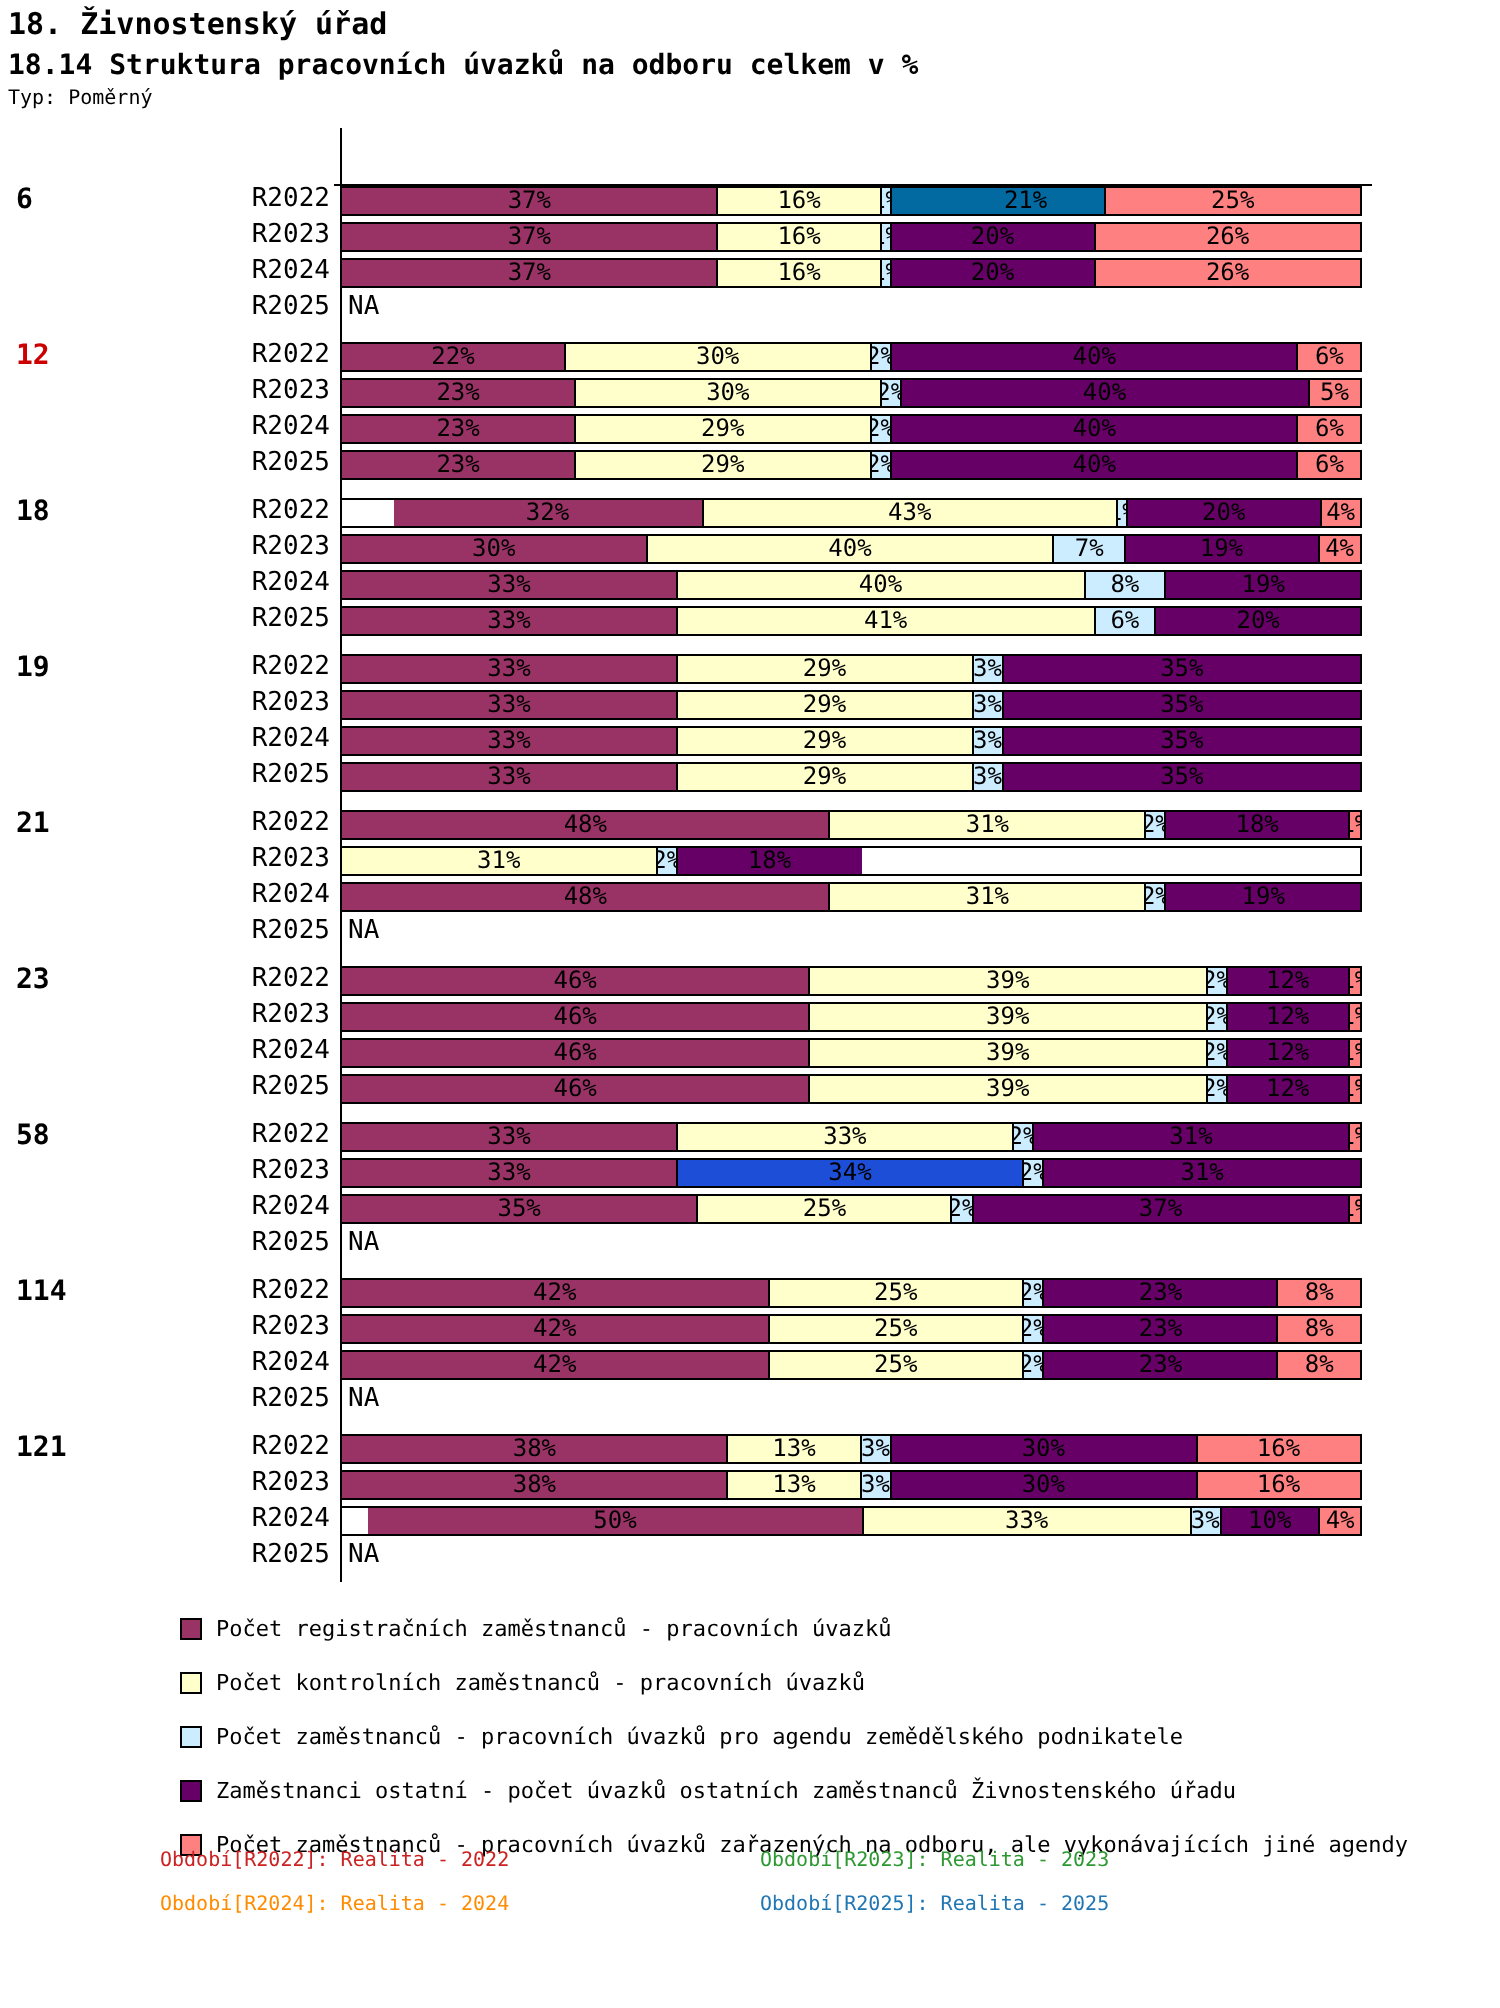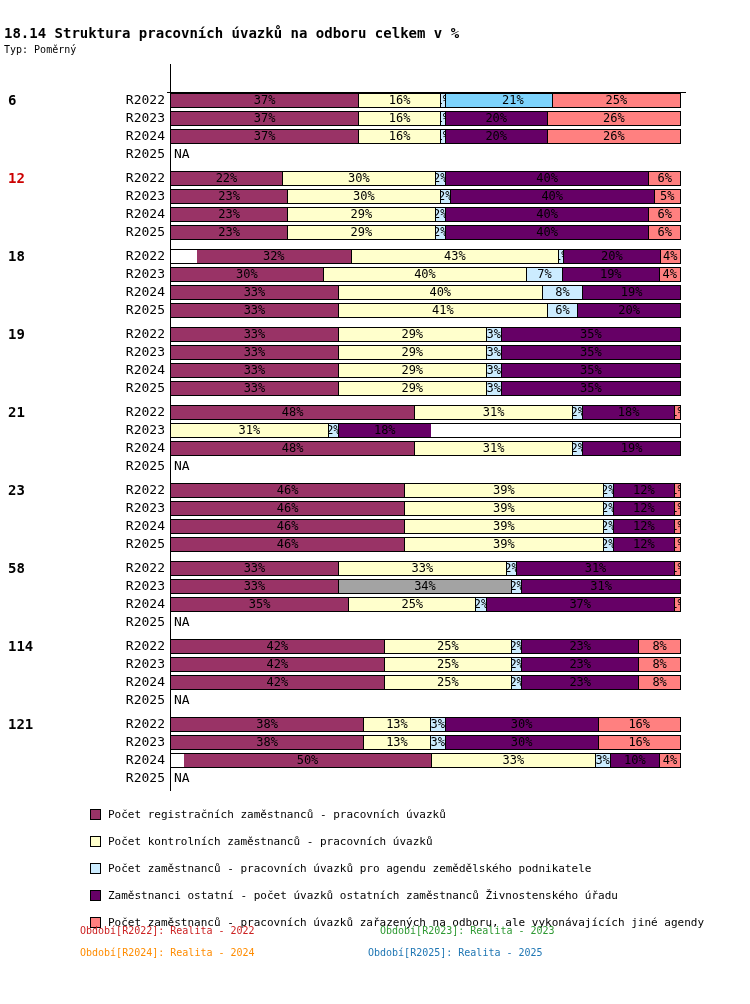--- a/index.html
+++ b/index.html
@@ -24,40 +24,41 @@
   .leg-row{position:absolute;left:90px;height:14px;white-space:nowrap;}
   .leg-swatch{position:absolute;left:0;top:1px;width:11px;height:11px;box-sizing:border-box;
               border:1px solid #000;}
   .leg-text{position:absolute;left:18px;top:0;font-size:11px;line-height:14px;white-space:nowrap;}
   .period-item{position:absolute;font-size:10px;line-height:13px;white-space:nowrap;}
 </style>
 </head>
 <body>
 
 <div class="page">
+  <div class="title">18. Živnostenský úřad</div>
   <div class="subtitle">18.14 Struktura pracovních úvazků na odboru celkem v %</div>
   <div class="typ">Typ: Poměrný</div>
 
   <div class="axis-v"></div>
   <div class="axis-top"></div>
 
   <div id="plot">
       <div class="grp-label" style="top: 93px; color: rgb(0, 0, 0);">6</div>
       <div class="row-label" style="top: 92px;">R2022</div>
       <div class="bar" style="top: 93px;">
         <div class="seg" style="width: 37%; background: rgb(153, 51, 102);">
           <span>37%</span>
         </div>
         <div class="seg" style="width: 16%; background: rgb(255, 255, 204);">
           <span>16%</span>
         </div>
         <div class="seg" style="width: 1%; background: rgb(204, 236, 255);">
           <span>1%</span>
         </div>
-        <div class="seg" style="width: 21%; background: #7dd3fc; padding-left: 28px;">
+        <div class="seg" style="width: 21%; background: #0369a1; padding-left: 28px;">
           <span>21%</span>
         </div>
         <div class="seg" style="width: 25%; background: rgb(255, 128, 128);">
           <span>25%</span>
         </div>
       </div>
       <div class="row-label" style="top: 110px;">R2023</div>
       <div class="bar" style="top: 111px;">
         <div class="seg" style="width: 37%; background: rgb(153, 51, 102);">
           <span>37%</span>
@@ -434,21 +435,21 @@
         </div>
         <div class="seg" style="width: 1%; background: rgb(255, 128, 128);">
           <span>1%</span>
         </div>
       </div>
       <div class="row-label" style="top: 578px;">R2023</div>
       <div class="bar" style="top: 579px;">
         <div class="seg" style="width: 33%; background: rgb(153, 51, 102);">
           <span>33%</span>
         </div>
-        <div class="seg" style="width: 34%; background: #a3a3a3;">
+        <div class="seg" style="width: 34%; background: #1d4ed8;">
           <span>34%</span>
         </div>
         <div class="seg" style="width: 2%; background: rgb(204, 236, 255);">
           <span>2%</span>
         </div>
         <div class="seg" style="width: 31%; background: rgb(102, 0, 102);">
           <span>31%</span>
         </div>
       </div>
       <div class="row-label" style="top: 596px;">R2024</div>
@@ -605,15 +606,15 @@
       </div>
       <div class="leg-row" style="top: 916px;">
         <div class="leg-swatch" style="background: rgb(255, 128, 128);"></div>
         <div class="leg-text">Počet zaměstnanců - pracovních úvazků zařazených na odboru, ale vykonávajících jiné agendy</div>
       </div>
     </div>
   <div id="period-legend">
       <div class="period-item" style="left: 80px; top: 924px; color: rgb(204, 34, 34);">Období[R2022]: Realita - 2022</div>
       <div class="period-item" style="left: 380px; top: 924px; color: rgb(46, 153, 50);">Období[R2023]: Realita - 2023</div>
       <div class="period-item" style="left: 80px; top: 946px; color: rgb(255, 140, 0);">Období[R2024]: Realita - 2024</div>
-      <div class="period-item" style="left: 368px; top: 946px; color: rgb(32, 119, 180);">Období[R2025]: Realita - 2025</div>
+      <div class="period-item" style="left: 380px; top: 946px; color: rgb(32, 119, 180);">Období[R2025]: Realita - 2025</div>
     </div>
 </div>
 
 </body></html>

